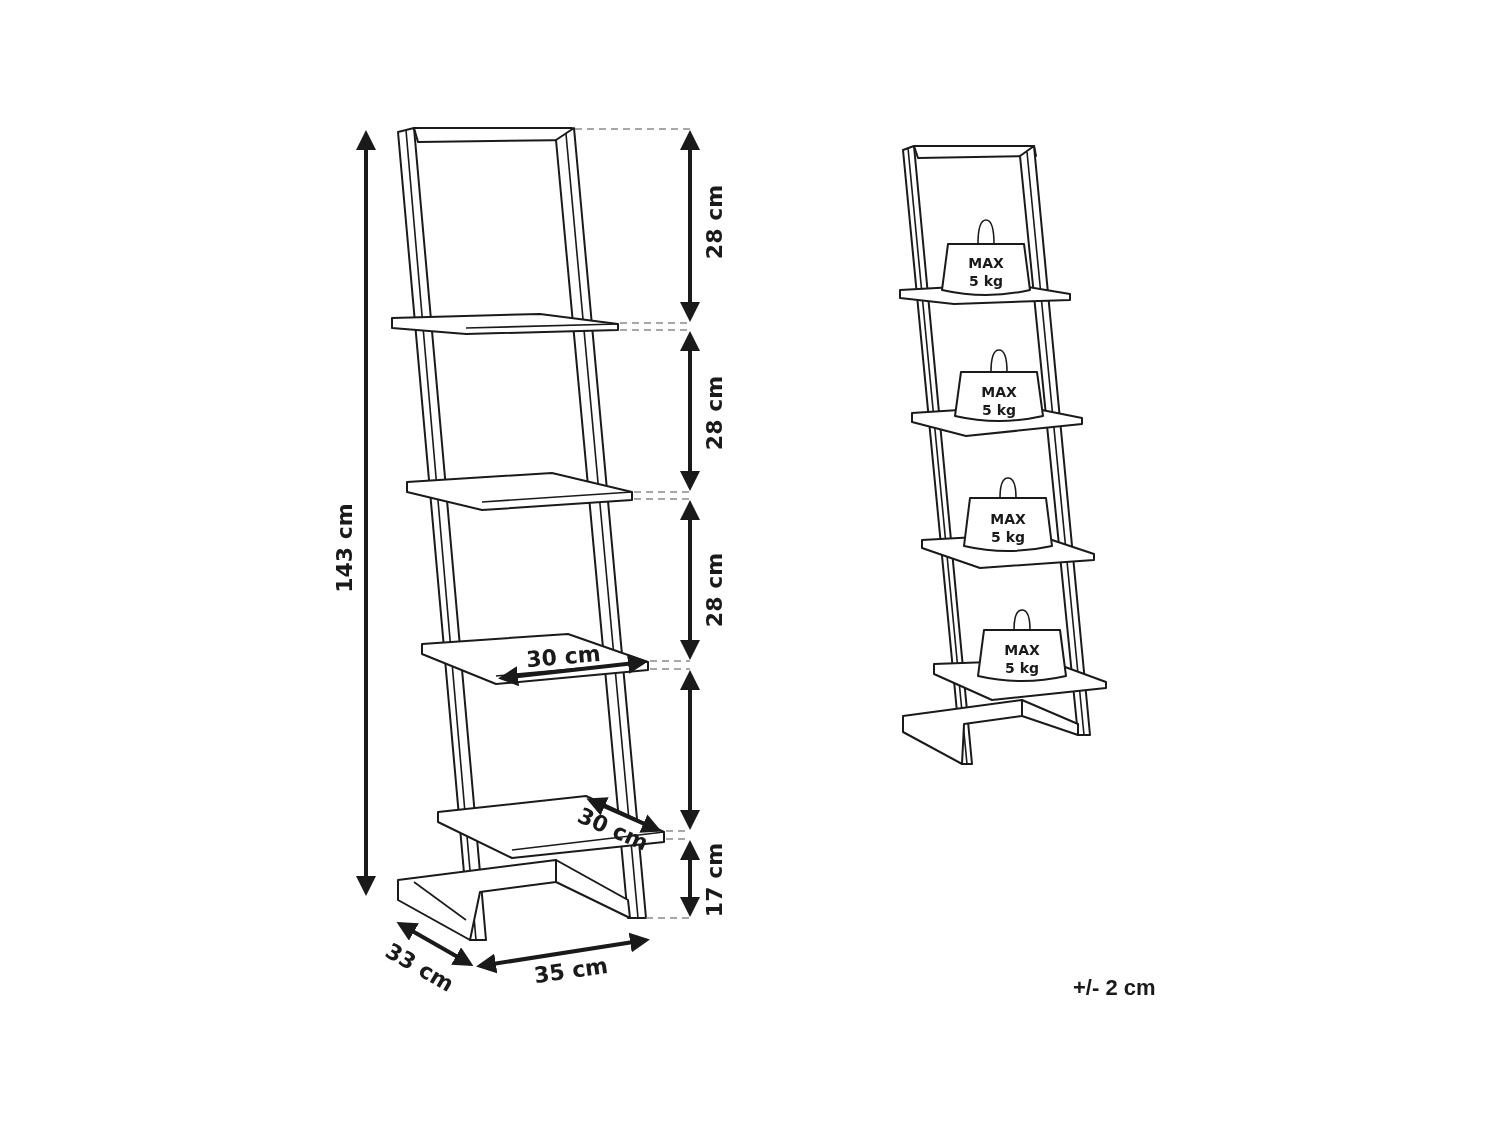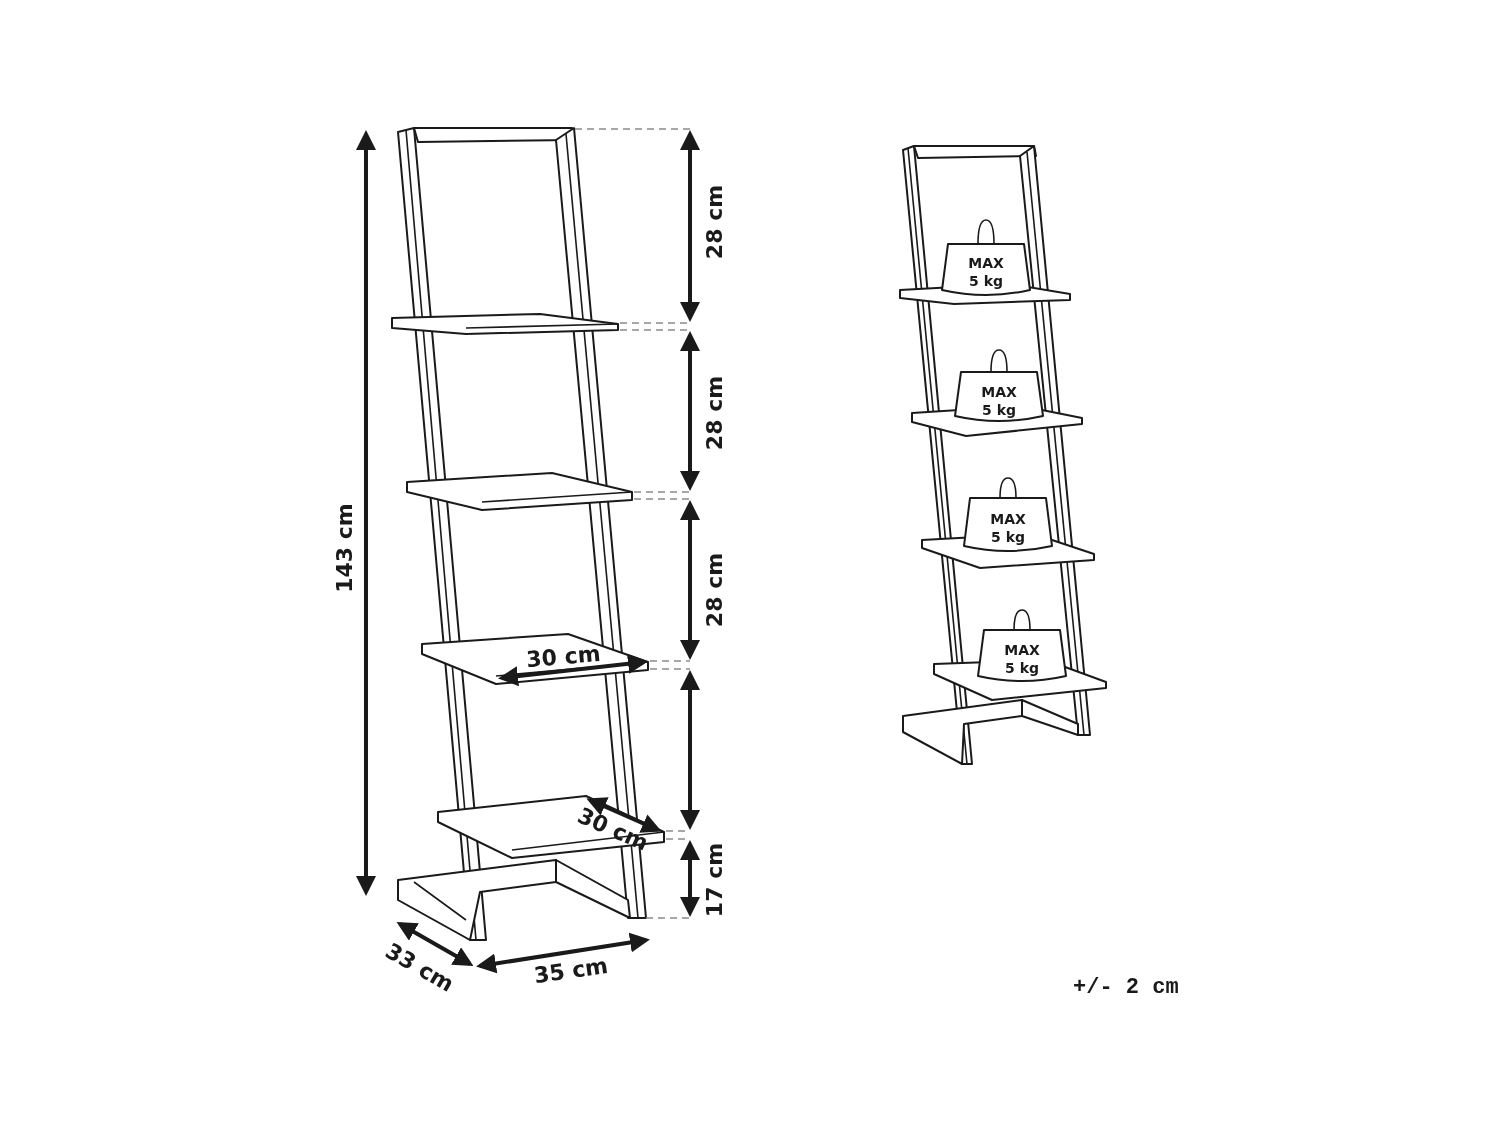--- a/index.html
+++ b/index.html
@@ -7,21 +7,21 @@
          font-family:"DejaVu Sans", "Liberation Sans", sans-serif; }
   svg { position:absolute; left:0; top:0; }
   .line { fill:#fff; stroke:#1a1a1a; stroke-width:2; stroke-linejoin:round; }
   .thin { fill:none; stroke:#1a1a1a; stroke-width:1.6; }
   .dash { fill:none; stroke:#8a8a8a; stroke-width:1.6; stroke-dasharray:7 5; }
   .arrow { stroke:#1a1a1a; stroke-width:4; fill:none; }
   .head { fill:#1a1a1a; }
   .lbl { font-family:"DejaVu Sans", sans-serif; font-weight:bold; font-size:22px; fill:#1a1a1a; }
   .wlbl { font-family:"DejaVu Sans", sans-serif; font-weight:bold; font-size:14px; fill:#1a1a1a; text-anchor:middle; }
   .tol { position:absolute; left:1073px; top:975px; font-weight:bold; font-size:22px; color:#1a1a1a;
-         font-family:Liberation Mono, monospace;text-align:center; }
+         font-family:Liberation Sans, sans-serif;text-align:center; }
 </style>
 </head>
 <body>
 
 <svg width="1500" height="1125" viewBox="0 0 1500 1125">
   <defs>
     <marker id="ah" viewBox="0 0 10 10" refX="8" refY="5" markerWidth="5" markerHeight="5" orient="auto-start-reverse">
       <path d="M0,0 L10,5 L0,10 z" class="head"></path>
     </marker>
   </defs>

